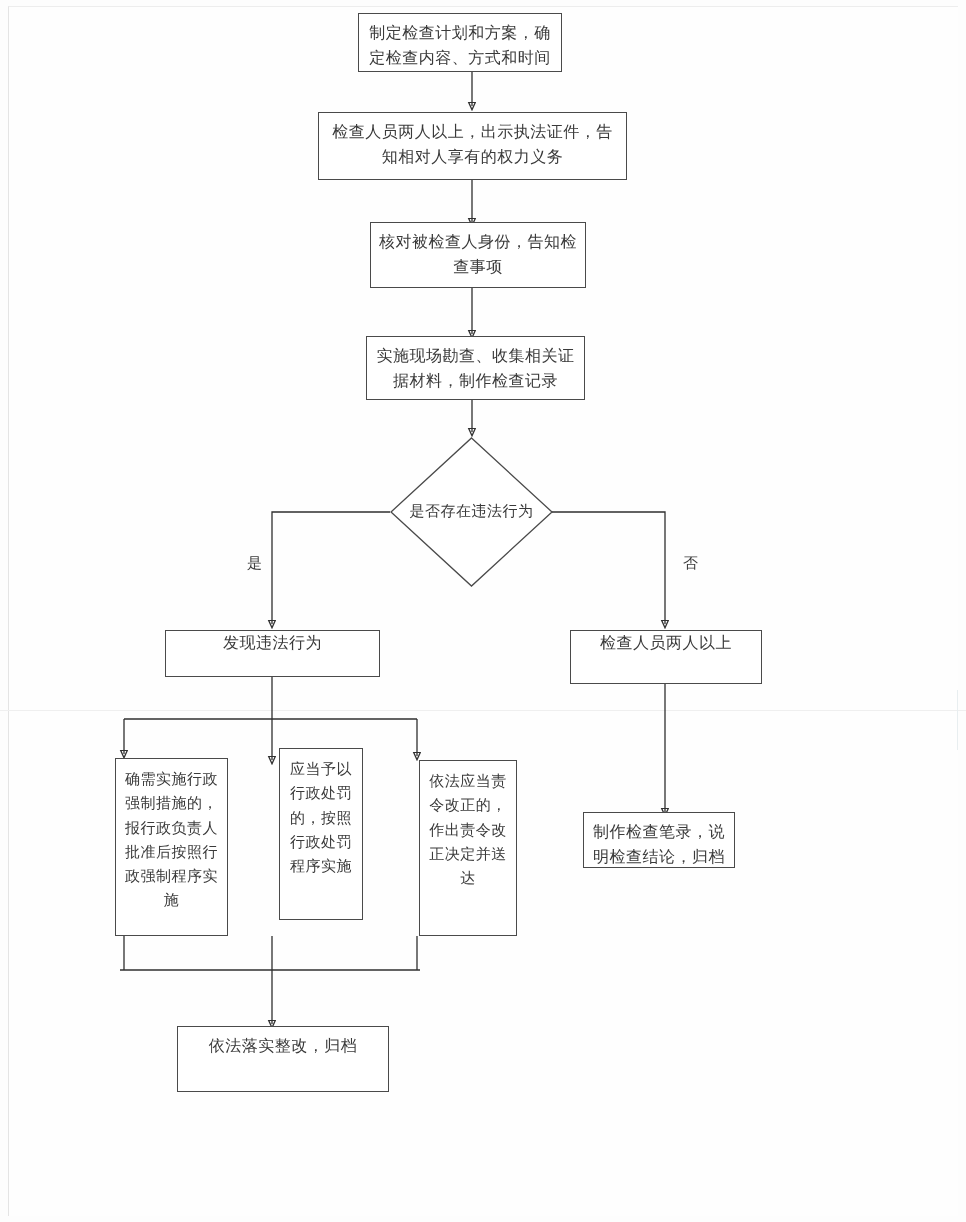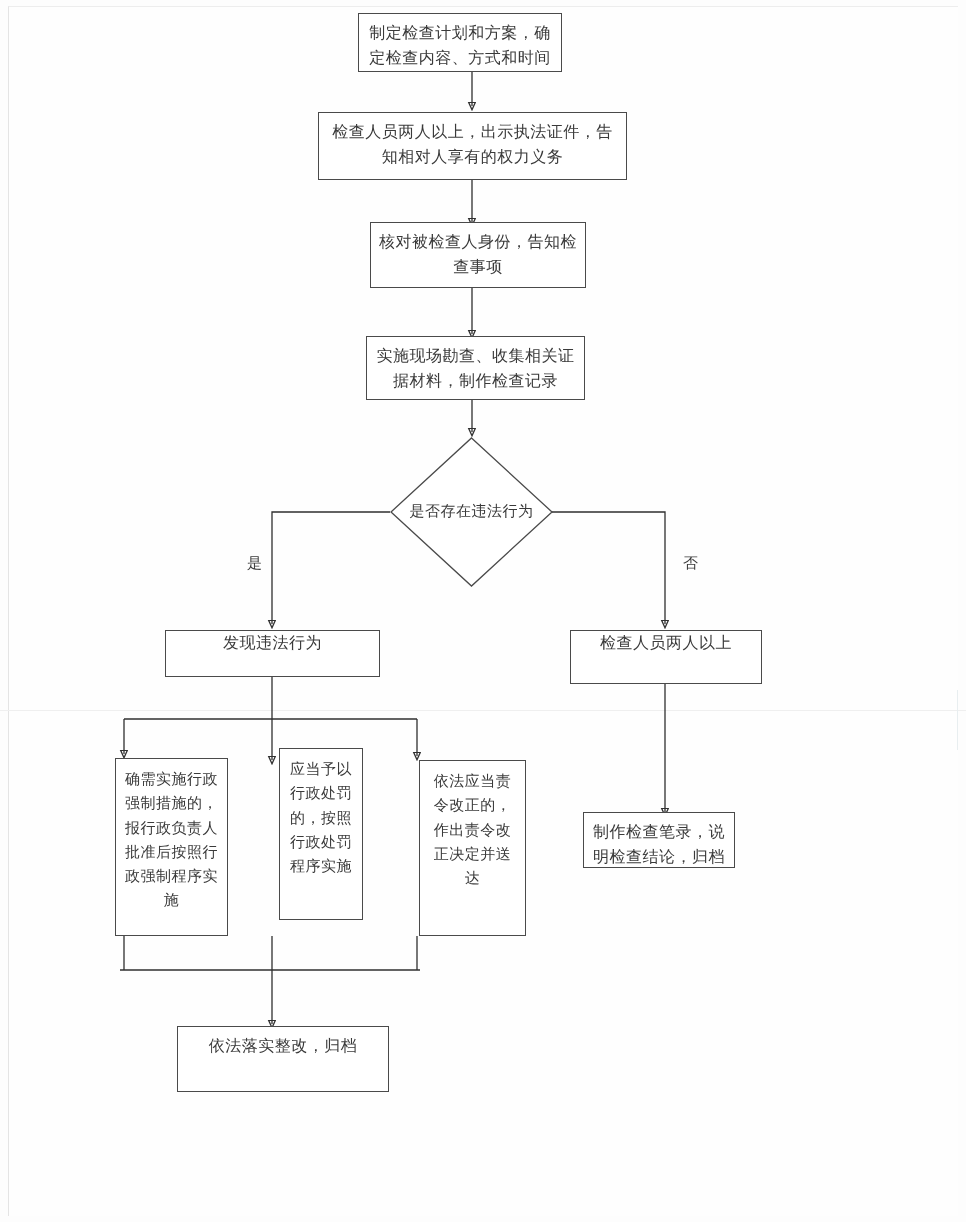--- a/index.html
+++ b/index.html
@@ -194,21 +194,21 @@
   </div>
 
   <div class="node colbox f15" style="left:68px; top:758px; width:113px; height:178px;">
     <span class="txt">确需实施行政强制措施的，报行政负责人批准后按照行政强制程序实施</span>
   </div>
 
   <div class="node colbox f15" style="left:232px; top:748px; width:84px; height:172px;">
     <span class="txt">应当予以行政处罚的，按照行政处罚程序实施</span>
   </div>
 
-  <div class="node colbox f15" style="left:372px; top:760px; width:107px; height:176px;">
+  <div class="node colbox f15" style="left:372px; top:760px; width:98px; height:176px;">
     <span class="txt">依法应当责令改正的，作出责令改正决定并送达</span>
   </div>
 
   <div class="node f16" style="left:583px; top:812px; width:152px; height:56px;">
     <span class="txt">制作检查笔录，说明检查结论，归档</span>
   </div>
 
   <div class="node f16" style="left:177px; top:1026px; width:212px; height:66px;">
     <span class="txt">依法落实整改，归档</span>
   </div>

